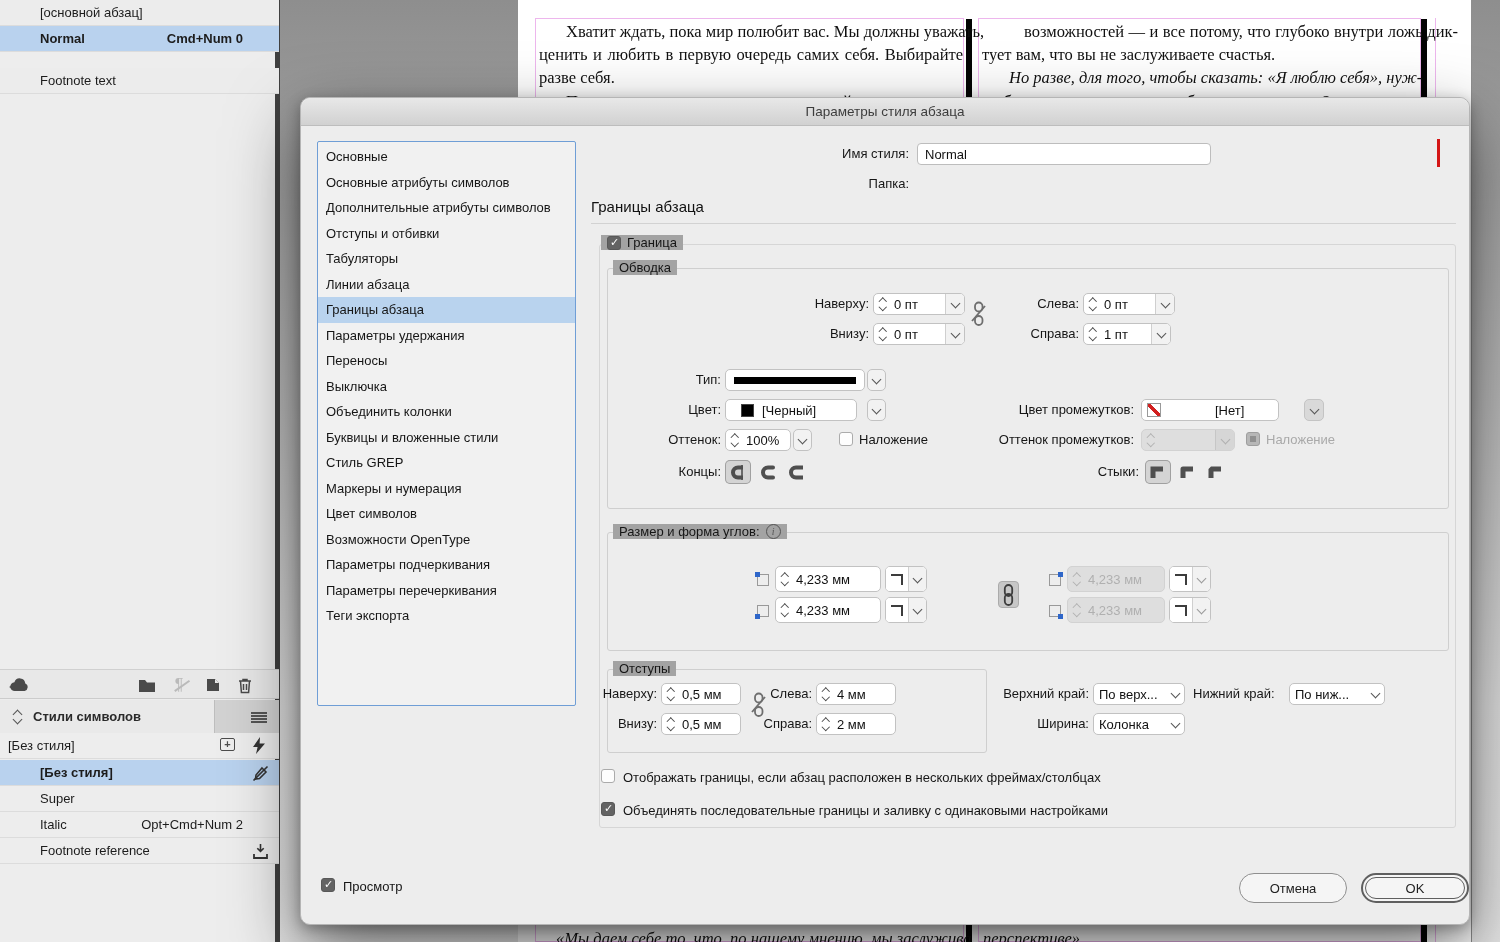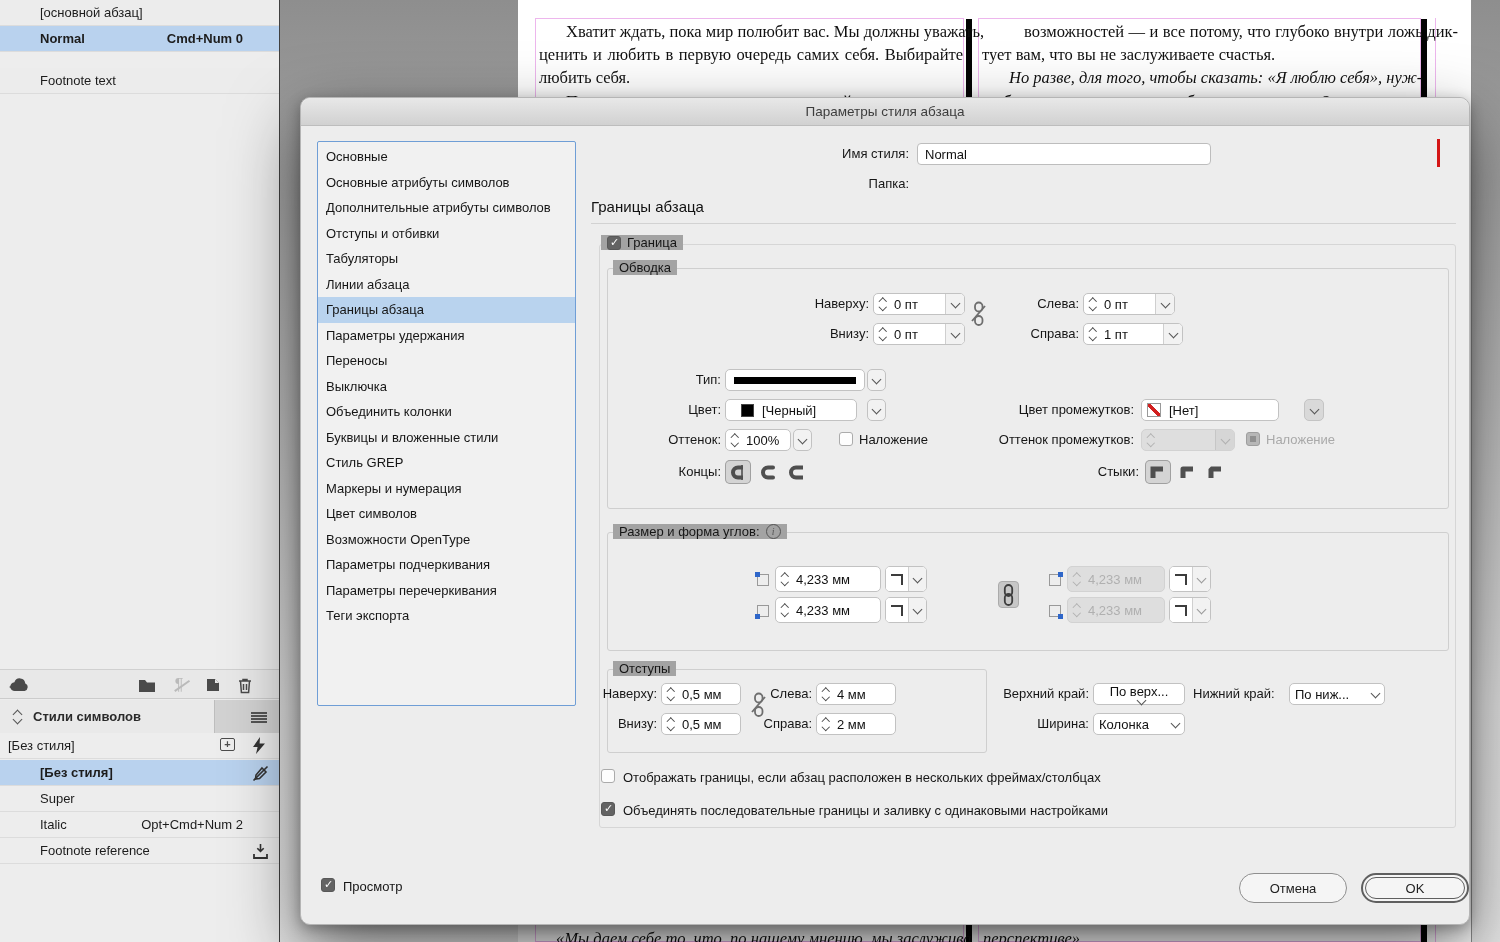--- a/index.html
+++ b/index.html
@@ -12,21 +12,21 @@
   #page{position:absolute;left:518px;top:0;width:954px;height:942px;background:#fff;border-right:1px solid #8f8f8f;box-sizing:border-box;}
   .guide{position:absolute;top:18px;height:924px;border:1px solid #edb6ed;box-sizing:border-box;}
   .vbar{position:absolute;top:19px;width:6px;height:923px;background:#030303;}
   .pinkline{position:absolute;top:18px;width:1px;height:924px;background:#edb6ed;}
   .dline{position:absolute;font-family:"Liberation Serif","DejaVu Serif",serif;font-size:16.5px;line-height:23px;color:#101010;width:424px;white-space:nowrap;}
   .dline.j{white-space:normal;text-align:justify;text-align-last:justify;height:23px;overflow:hidden;}
   .dline.it{font-style:italic;}
   .ind{text-indent:27px;}
   #redmark{position:absolute;left:1437px;top:139px;width:3px;height:28px;background:#d41616;z-index:60;}
   
-  #lpanel{position:absolute;left:0;top:0;width:280px;height:942px;background:#ededed;border-right:1px solid #404040;box-sizing:border-box;z-index:40;font-size:13px;color:#1c1c1c;}
+  #lpanel{position:absolute;left:0;top:0;width:280px;height:942px;background:#ededed;border-right:5px solid #404040;box-sizing:border-box;z-index:40;font-size:13px;color:#1c1c1c;}
   .prow{position:absolute;left:0;width:279px;height:26px;display:flex;align-items:center;border-bottom:1px solid #dcdcdc;box-sizing:border-box;background:#ececec;}
   .prow .nm{margin-left:40px;}
   .prow .sc{margin-left:auto;margin-right:36px;}
   .selblue{background:#b9d2ee !important;}
   .bold{font-weight:bold;}
   #ptoolbar{position:absolute;left:0;top:669px;width:279px;height:30px;background:#e8e8e8;border-top:1px solid #d0d0d0;border-bottom:1px solid #cccccc;box-sizing:border-box;}
   .tico{position:absolute;top:4px;width:22px;height:22px;display:flex;align-items:center;justify-content:center;}
   #ctabs{position:absolute;left:0;top:700px;width:279px;height:33px;background:#d2d2d2;}
   #ctab-active{position:absolute;left:0;top:0;width:215px;height:33px;background:#e9e9e9;border-right:1px solid #bdbdbd;box-sizing:border-box;display:flex;align-items:center;}
   .updn{display:inline-flex;flex-direction:column;align-items:center;margin-left:14px;margin-right:12px;}
@@ -104,21 +104,21 @@
   <div id="page"></div>
 
   <div class="guide" style="left:535px;width:429px;"></div>
   <div class="guide" style="left:978px;width:443px;"></div>
   <div class="pinkline" style="left:1435px;"></div>
   <div class="vbar" style="left:966px;"></div>
   <div class="vbar" style="left:1421px;"></div>
 
   <div class="dline ind" style="left:539px;top:20px;">Хватит ждать, пока мир полюбит вас. Мы должны уважать,</div>
   <div class="dline j" style="left:539px;top:43px;">ценить и любить в первую очередь самих себя. Выбирайте</div>
-  <div class="dline" style="left:539px;top:66px;">любить себя.</div>
+  <div class="dline" style="left:539px;top:66px;">разве себя.</div>
   <div class="dline ind" style="left:539px;top:90px;">Поэтому несмотря ни на что, продолжайте повторять</div>
   <div class="dline j" style="left:1024px;top:20px;width:434px;">возможностей — и все потому, что глубоко внутри ложь дик-</div>
   <div class="dline" style="left:982px;top:43px;width:434px;">тует вам, что вы не заслуживаете счастья.</div>
   <div class="dline it ind" style="left:982px;top:66px;width:434px;">Но разве, для того, чтобы сказать: «Я люблю себя», нуж-</div>
   <div class="dline it" style="left:982px;top:90px;width:434px;">но быть несчастным самозабвенным человеком?</div>
   <div class="dline it" style="left:556px;top:927px;">«Мы даем себе то, что, по нашему мнению, мы заслужива</div>
   <div class="dline it" style="left:983px;top:927px;width:434px;">перспективе»</div>
 
   <div id="lpanel">
     <div class="prow" style="top:0;">
@@ -295,21 +295,21 @@
       <span class="st">
           <i class="cvu"></i>
           <i class="cvd"></i>
         </span>
       <span class="val">0 пт</span>
       <span class="chseg">
           <i class="cvd"></i>
         </span>
     </div>
     <span class="rl" style="left:678px;top:228px;width:100px;">Справа:</span>
-    <div class="fld" style="left:782px;top:225px;width:100px;">
+    <div class="fld" style="left:782px;top:225px;width:88px;">
       <span class="st">
           <i class="cvu"></i>
           <i class="cvd"></i>
         </span>
       <span class="val">1 пт</span>
       <span class="chseg">
           <i class="cvd"></i>
         </span>
     </div>
 
@@ -324,21 +324,21 @@
     <span class="rl" style="left:320px;top:304px;width:100px;">Цвет:</span>
     <div class="fld" style="left:424px;top:301px;width:132px;padding-left:13px;">
       <span class="swblk"></span>
       <span class="val">[Черный]</span>
     </div>
     <div class="fld" style="left:566px;top:301px;width:19px;justify-content:center;background:#f2f2f2;">
         <i class="cvd"></i>
       </div>
 
     <span class="rl" style="left:633px;top:304px;width:200px;">Цвет промежутков:</span>
-    <div class="fld" style="left:840px;top:301px;width:138px;padding-left:3px;">
+    <div class="fld" style="left:840px;top:301px;width:138px;padding-left:3px;gap:46px;">
       <span class="swred"></span>
       <span class="val">[Нет]</span>
     </div>
     <div class="fld" style="left:1003px;top:301px;width:20px;justify-content:center;background:#d9d9d9;border-color:#c4c4c4;">
         <i class="cvd"></i>
       </div>
 
     <span class="rl" style="left:320px;top:334px;width:100px;">Оттенок:</span>
     <div class="fld" style="left:424px;top:331px;width:66px;">
       <span class="st">
@@ -536,21 +536,21 @@
     <span class="rl" style="left:411px;top:618px;width:100px;">Справа:</span>
     <div class="fld" style="left:515px;top:615px;width:80px;">
       <span class="st">
           <i class="cvu"></i>
           <i class="cvd"></i>
         </span>
       <span class="val">2 мм</span>
     </div>
 
     <span class="rl" style="left:638px;top:588px;width:150px;">Верхний край:</span>
-    <div class="selbox" style="left:792px;top:585px;width:92px;flex-direction:column;">
+    <div class="selbox" style="left:792px;top:585px;width:92px;">
       <span class="val">По верх...</span>
         <i class="cvd"></i>
     </div>
     <span class="ll" style="left:892px;top:588px;width:100px;font-weight:bold;font-weight:normal;">Нижний край:</span>
     <div class="selbox" style="left:988px;top:585px;width:96px;">
       <span class="val">По ниж...</span>
         <i class="cvd"></i>
     </div>
     <span class="rl" style="left:638px;top:618px;width:150px;">Ширина:</span>
     <div class="selbox" style="left:792px;top:615px;width:92px;">

